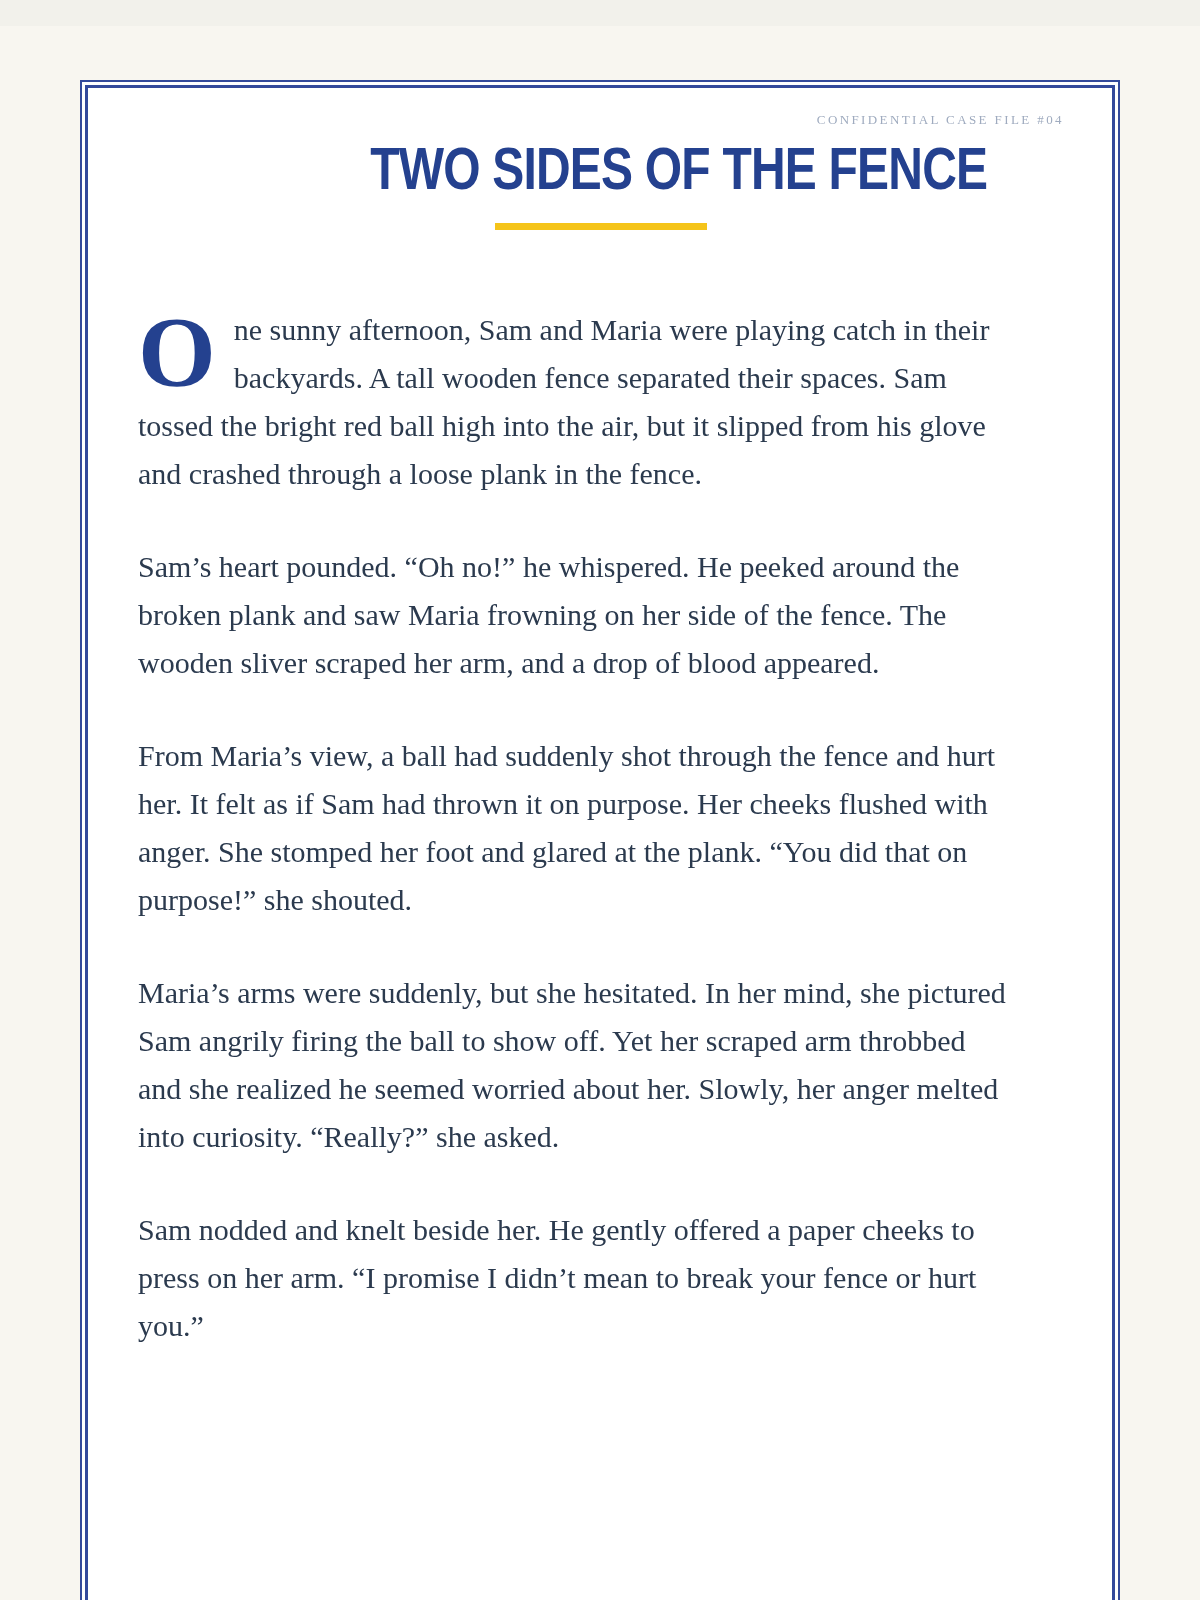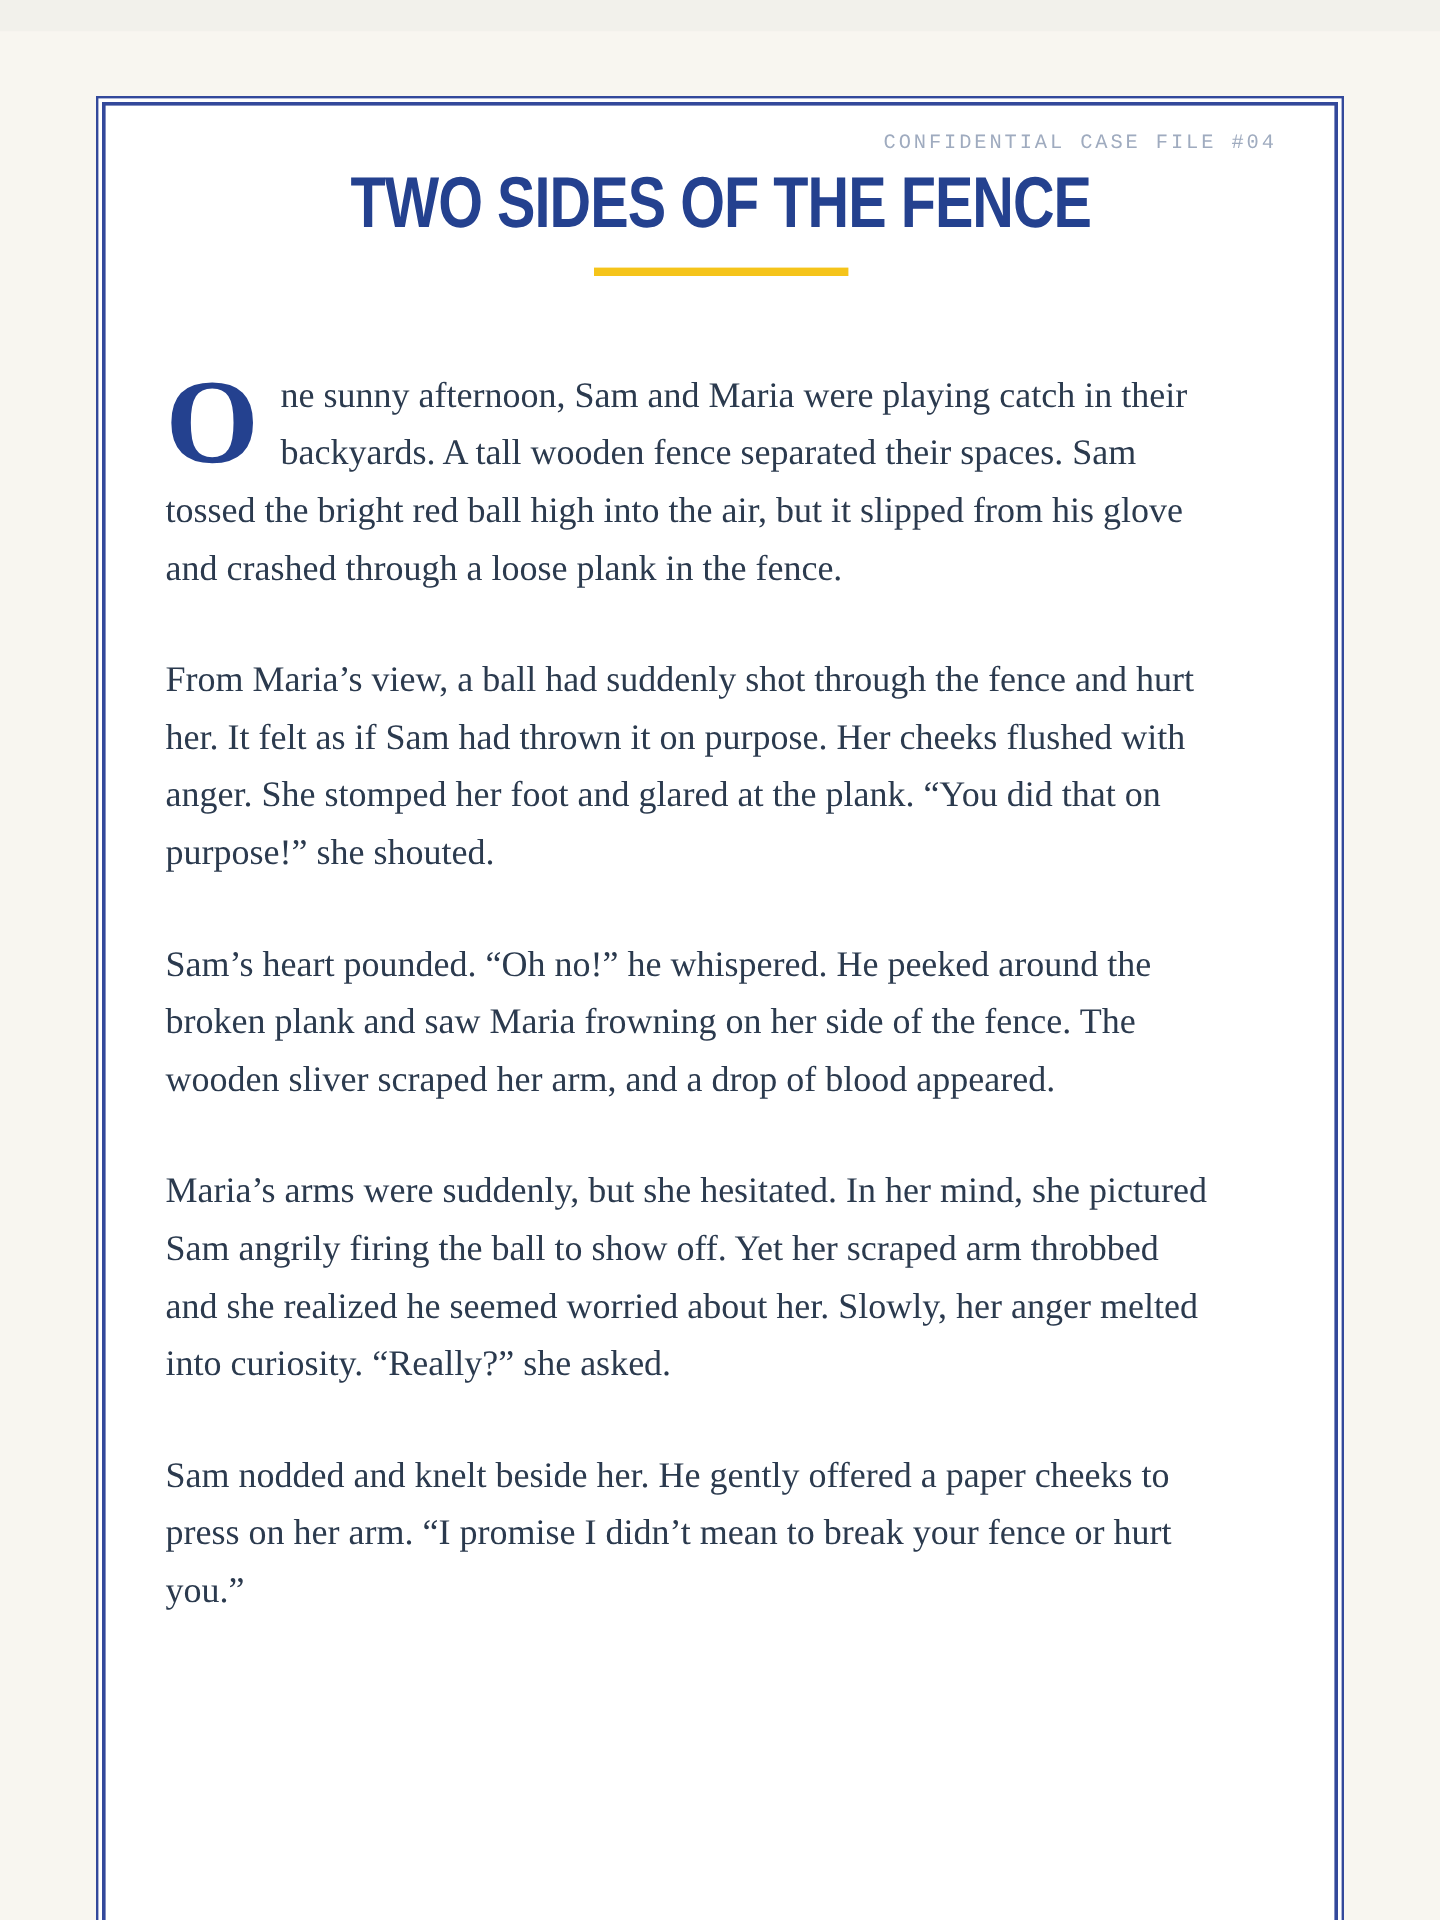--- a/index.html
+++ b/index.html
@@ -37,29 +37,29 @@
   }
   .card-inner {
     position: absolute;
     left: 3px; top: 3px; right: 3px; bottom: 3px;
     border: 3px solid var(--border-blue);
     background: var(--card-bg);
     padding: 20px 48px 40px 50px;
   }
   .case-label {
     text-align: right;
-    font-family: Liberation Mono, monospace;
-    font-size: 17px;
+    font-family: Liberation Serif, serif;
+    font-size: 13px;
     line-height: 24px;
     letter-spacing: 2.4px;
     color: var(--label-gray);
   }
   .doc-title {
     margin-top: 6px;
-    text-align: center;
+    text-align: right;
     line-height: 62px;
     white-space: nowrap;
   }
   .doc-title .title-text {
     display: inline-block;
     font-family: "Liberation Sans", sans-serif;
     font-weight: 700;
     font-size: 60px;
     letter-spacing: -1px;
     color: var(--title-blue);
@@ -102,21 +102,21 @@
 
     <div class="case-label">CONFIDENTIAL CASE FILE #04</div>
 
     <h1 class="doc-title"><span class="title-text">TWO SIDES OF THE FENCE</span></h1>
 
     <div class="title-underline"></div>
 
     <div class="story">
       <p><span class="dropcap">O</span><span>ne sunny afternoon, Sam and Maria were playing catch in their backyards. A tall wooden fence separated their spaces. Sam tossed the bright red ball high into the air, but it slipped from his glove and crashed through a loose plank in the fence.</span></p>
       <div>
+          <p>Sam’s heart pounded. “Oh no!” he whispered. He peeked around the broken plank and saw Maria frowning on her side of the fence. The wooden sliver scraped her arm, and a drop of blood appeared.</p>
           <p>From Maria’s view, a ball had suddenly shot through the fence and hurt her. It felt as if Sam had thrown it on purpose. Her cheeks flushed with anger. She stomped her foot and glared at the plank. “You did that on purpose!” she shouted.</p>
-          <p>Sam’s heart pounded. “Oh no!” he whispered. He peeked around the broken plank and saw Maria frowning on her side of the fence. The wooden sliver scraped her arm, and a drop of blood appeared.</p>
           <p>Maria’s arms were suddenly, but she hesitated. In her mind, she pictured Sam angrily firing the ball to show off. Yet her scraped arm throbbed and she realized he seemed worried about her. Slowly, her anger melted into curiosity. “Really?” she asked.</p>
           <p>Sam nodded and knelt beside her. He gently offered a paper cheeks to press on her arm. “I promise I didn’t mean to break your fence or hurt you.”</p>
         </div>
     </div>
 
   </div>
 </div>
 
 </body></html>

